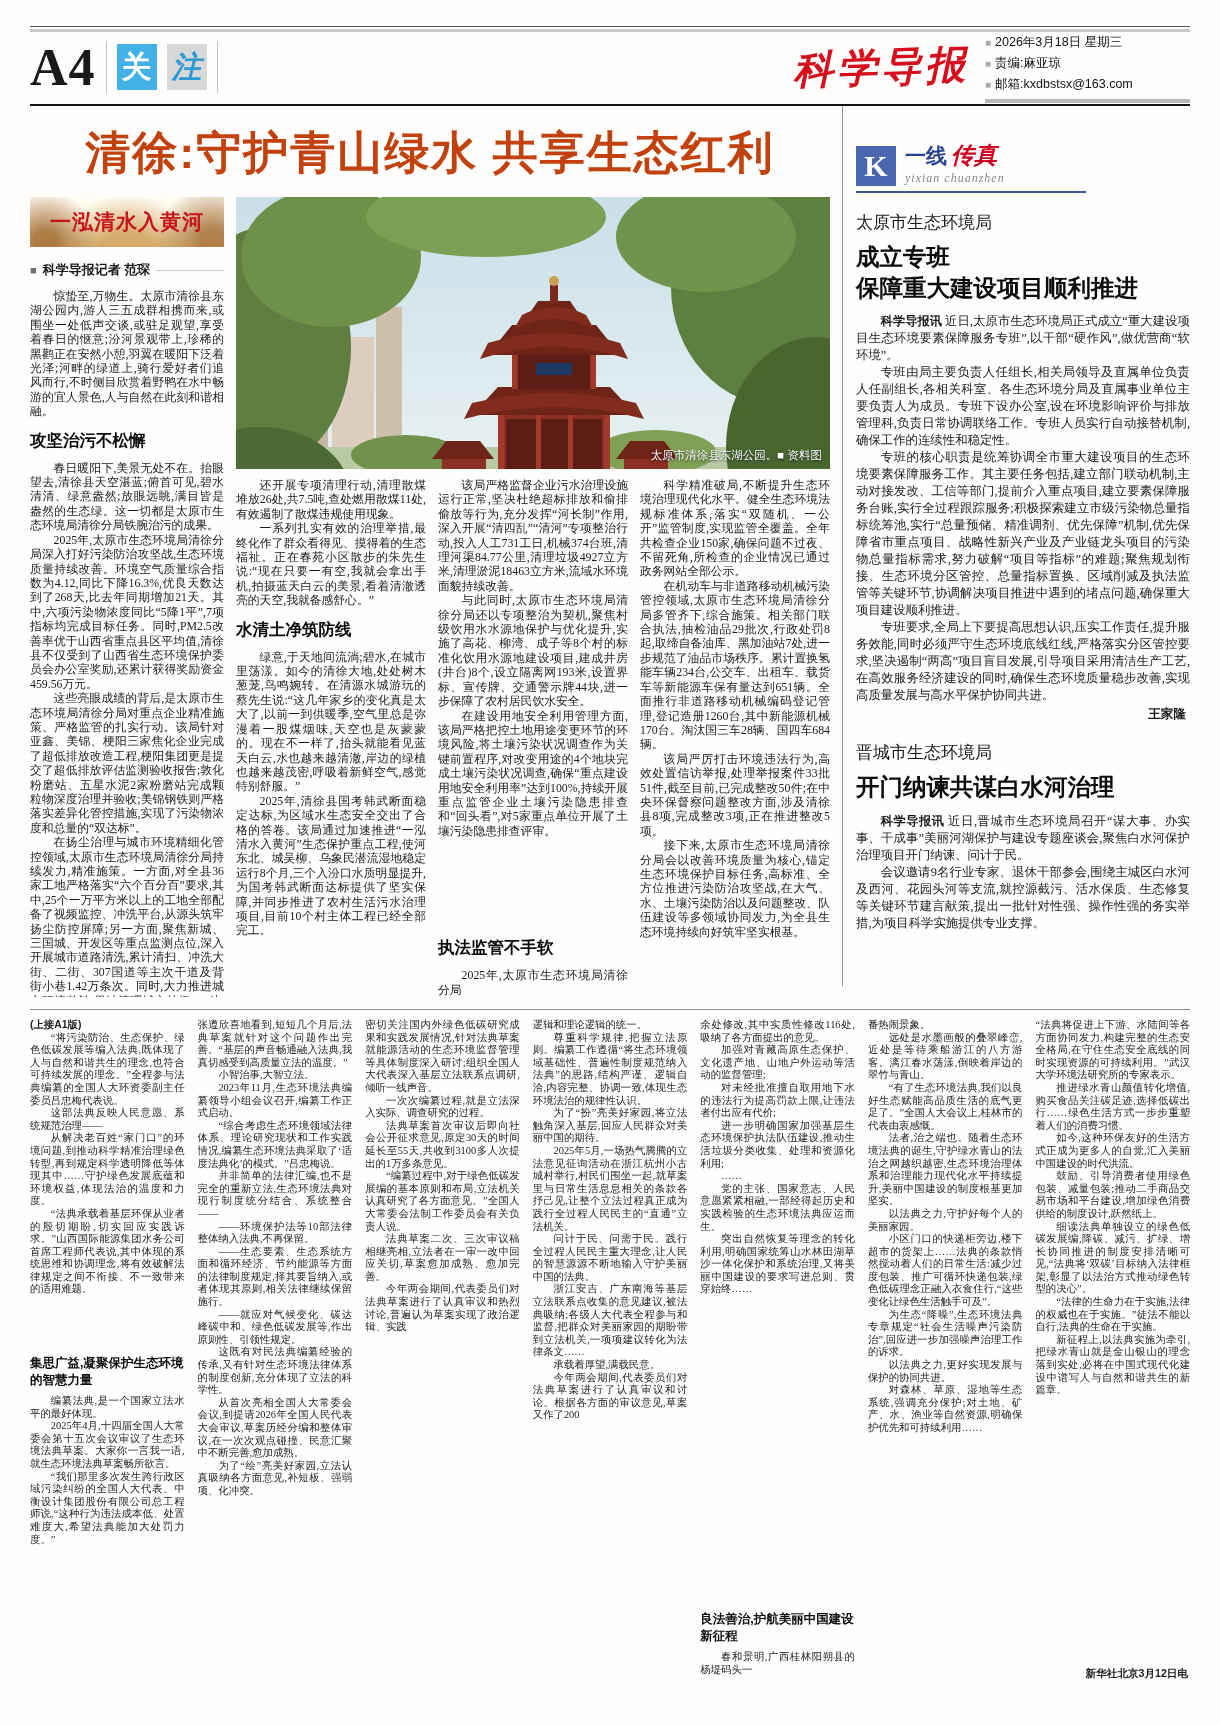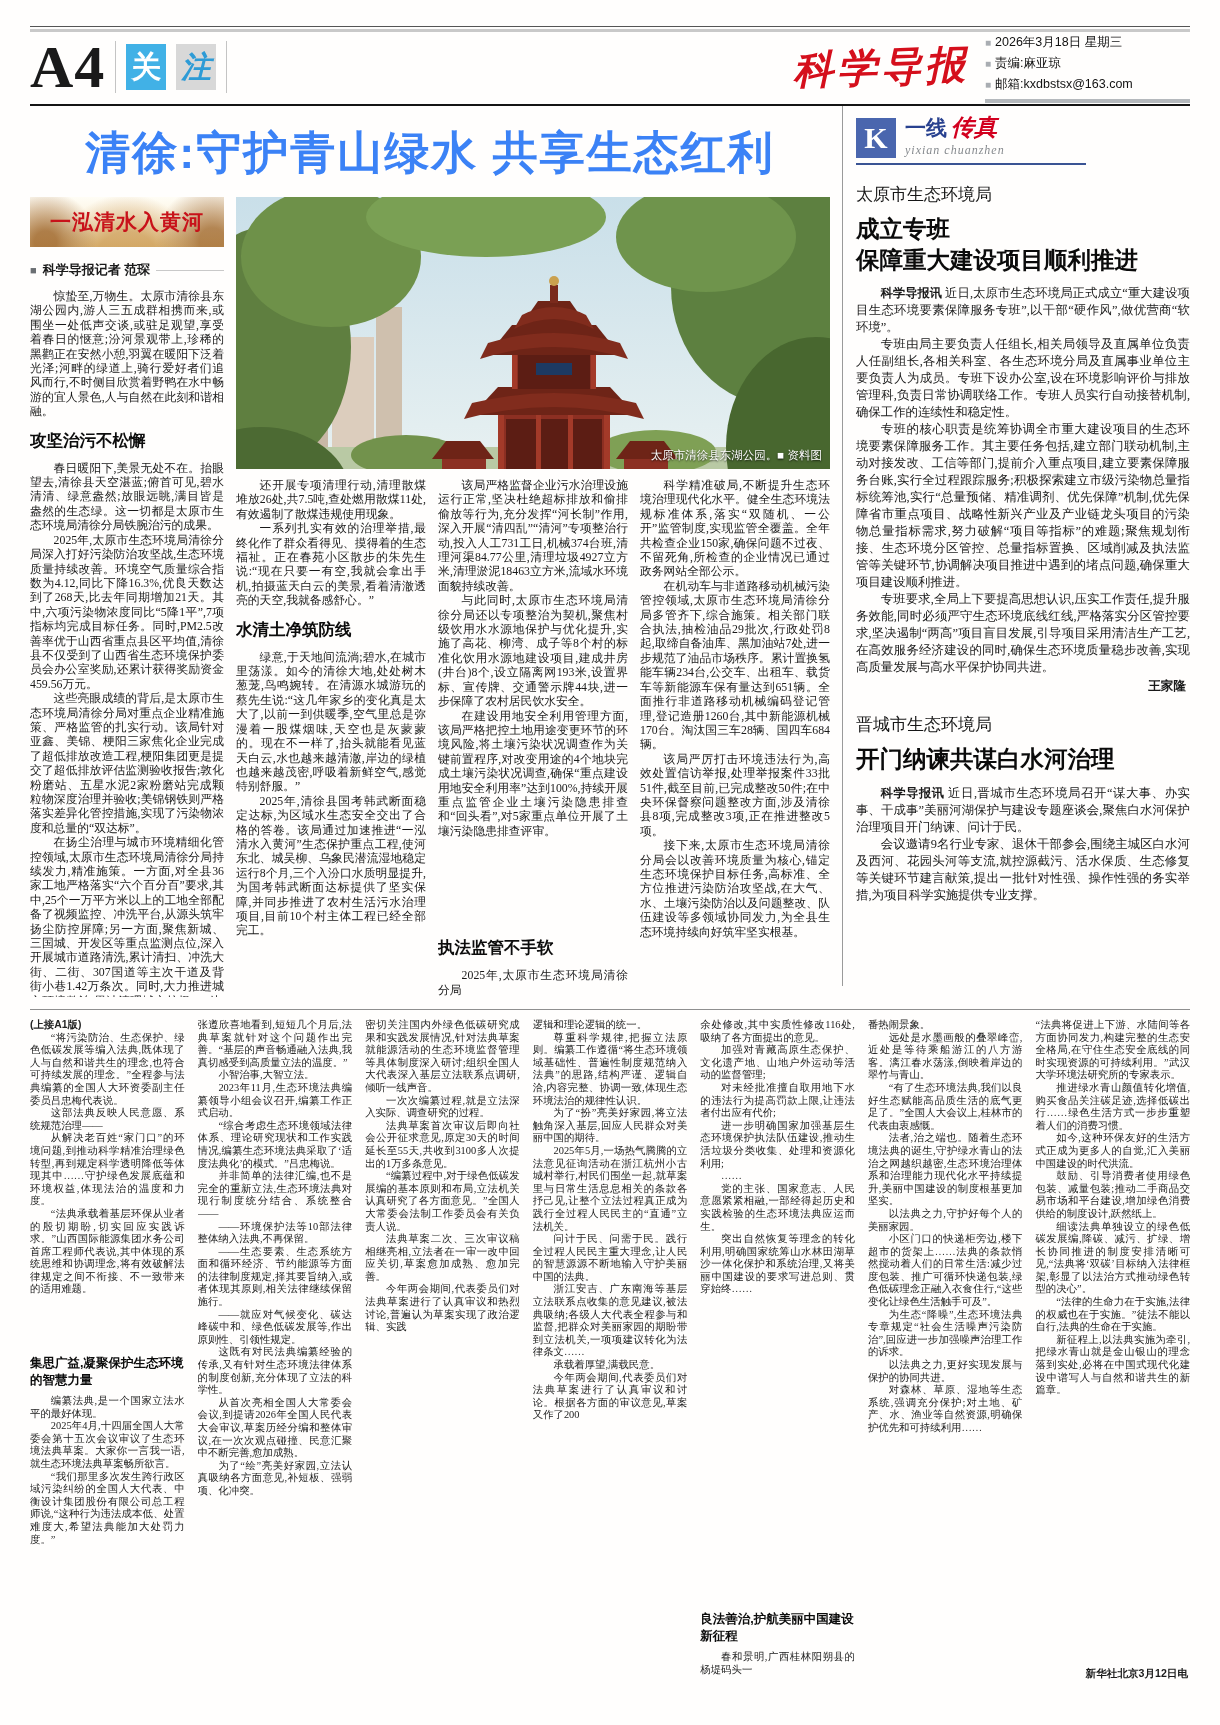--- a/index.html
+++ b/index.html
@@ -2,34 +2,34 @@
 <html><head>
 <meta charset="utf-8">
 <style>
   * { margin:0; padding:0; box-sizing:border-box; }
   body { background:#777; font-family:"Liberation Serif","DejaVu Serif",serif; }
   .page { width:1220px; height:1725px; background:#fffefd; margin:0 auto; overflow:hidden; position:relative; padding-top:26px; color:#1a1a1a;}
   .rule-top { margin:0 30px; border-top:1px solid #555; border-bottom:3px solid #c9c9c9; height:6px;}
   
   .hdr { margin:0 30px; display:flex; justify-content:space-between; align-items:center; height:70px; }
   .hdr-left { display:flex; align-items:center; gap:10px; }
-  .page-no { font-size:60px; font-weight:bold; font-family:"Liberation Serif",serif; letter-spacing:1px;}
+  .page-no { font-size:52px; font-weight:bold; font-family:"Liberation Serif",serif; letter-spacing:1px;}
   .vsep { width:1px; height:52px; background:#c4c4c4; }
   .tag { width:40px; height:46px; display:flex; align-items:center; justify-content:center; font-size:30px; font-weight:bold; font-family:"Liberation Sans","DejaVu Sans",sans-serif;}
   .tag.blue { background:#41b1e6; color:#fff; }
   .tag.gray { background:#d8d8d8; color:#2d9bd6; font-style:italic; font-family:"Liberation Serif",serif;}
   .hdr-right { display:flex; align-items:center; gap:16px;}
   .masthead { color:#d50f1c; font-size:40px; font-weight:bold; font-style:italic; font-family:"Liberation Serif",serif; letter-spacing:4px; transform:rotate(-2deg); }
   .pubinfo { font-family:"Liberation Sans","DejaVu Sans",sans-serif; font-size:12.5px; line-height:20px; color:#111; border-bottom:4px solid #b5b9bd; padding-bottom:4px; min-width:205px;}
   .pubinfo .sq { color:#a9adb2; font-size:10px; margin-right:4px;}
   .rule-hdr { margin:2px 30px 0; border-top:2px solid #141414; }
   
   .main { margin:0 30px; display:flex; gap:12px; }
   .left { width:800px; flex:none; }
-  .headline { font-family:"Liberation Sans","DejaVu Sans",sans-serif; font-size:45px; font-weight:900; letter-spacing:2px; text-align:center; margin:17px 0 14px; color:#3b82f6; }
+  .headline { font-family:"Liberation Sans","DejaVu Sans",sans-serif; font-size:45px; font-weight:900; letter-spacing:2px; text-align:center; margin:17px 0 14px; color:#c2410c; }
   .art { display:flex; gap:12px; height:800px; }
   .c1 { width:194px; flex:none; display:flex; flex-direction:column; }
   .banner { width:194px; height:50px; flex:none; display:flex; align-items:center; justify-content:center; background: radial-gradient(circle at 8% 90%, rgba(150,90,30,.75) 0 6%, transparent 28%), radial-gradient(circle at 94% 88%, rgba(150,90,30,.7) 0 7%, transparent 30%), radial-gradient(circle at 50% 135%, rgba(190,130,50,.55) 0 28%, transparent 60%), linear-gradient(180deg,#fffdf6 0%,#faf0d8 55%,#eed7a4 100%); }
   .banner span { color:#c8121a; font-size:21px; font-weight:900; font-family:"Liberation Sans","DejaVu Sans",sans-serif; letter-spacing:1px;}
   .byline { display:flex; align-items:center; margin:14px 0 10px; font-family:"Liberation Sans","DejaVu Sans",sans-serif; font-size:13px; font-weight:bold; white-space:nowrap;}
   .byline .sq { color:#6b6f73; margin-right:6px; font-size:11px;}
   .byline::after { content:""; flex:1; border-bottom:1px solid #c9c9c9; margin-left:6px;}
   .flow { flex:1; overflow:hidden; min-height:0;}
   .art p { font-size:11.8px; line-height:14.4px; text-align:justify; text-indent:2em; color:#191919;}
   .sub-head { font-family:"Liberation Sans","DejaVu Sans",sans-serif; font-size:16.5px; font-weight:bold; margin:11px 0 9px; color:#0c0c0c;}
@@ -41,21 +41,21 @@
   .ucols { display:flex; gap:12px; flex:1; min-height:0;}
   .ucol { flex:1; overflow:hidden; min-width:0;}
   .ucol3 { display:flex; flex-direction:column;}
   .tail-line { flex:none;}
   
   .sidebar { flex:1; border-left:1px solid #9a9a9a; padding-left:13px; height:880px; overflow:hidden;}
   .sb-logo { display:flex; align-items:flex-end; gap:9px; border-bottom:2px solid #3a5494; padding:2px 0 5px; width:230px; margin-top:4px;}
   .kbox { width:40px; height:40px; background:#4a66ae; color:#fff; display:flex; align-items:center; justify-content:center; font-size:30px; font-weight:bold; font-family:"Liberation Serif",serif;}
   .sb-logo-txt .r1 { display:flex; align-items:baseline; gap:4px;}
   .yx { color:#28418f; font-size:21px; font-weight:bold; font-family:"Liberation Sans","DejaVu Sans",sans-serif;}
-  .cz { color:#d2001f; font-size:23px; font-weight:900; font-style:italic; font-family:"Liberation Serif",serif;}
+  .cz { color:#d2001f; font-size:23px; font-weight:900; font-style:italic; font-family:"Liberation Serif",serif;margin-top:28px;}
   .pinyin { font-style:italic; font-size:12px; color:#85898d; letter-spacing:1px;}
   .sb-org { font-family:"Liberation Sans","DejaVu Sans",sans-serif; font-size:17px; margin:18px 0 8px; color:#161616;}
   .sb-h { font-family:"Liberation Sans","DejaVu Sans",sans-serif; font-size:23.5px; font-weight:bold; line-height:1.3; margin-bottom:10px; color:#0b0b0b;}
   .sidebar p { font-size:12.4px; line-height:17px; text-align:justify; text-indent:2em; color:#191919;}
   .sidebar p b { font-family:"Liberation Sans","DejaVu Sans",sans-serif; font-size:12.2px;}
   .sig { text-align:right; font-weight:bold; font-size:12.6px; padding-right:4px; font-family:"Liberation Sans","DejaVu Sans",sans-serif; margin-top:2px;}
   
   .bottom { margin:12px 30px 0; border-top:1px solid #8f8f8f; padding-top:9px; display:flex; gap:13px; height:672px; }
   .bcol { flex:1; min-width:0; overflow:hidden; display:flex; flex-direction:column;align-items:flex-end;}
   .bcol p { font-size:10.4px; line-height:12.6px; text-align:justify; text-indent:2em; color:#222;}

